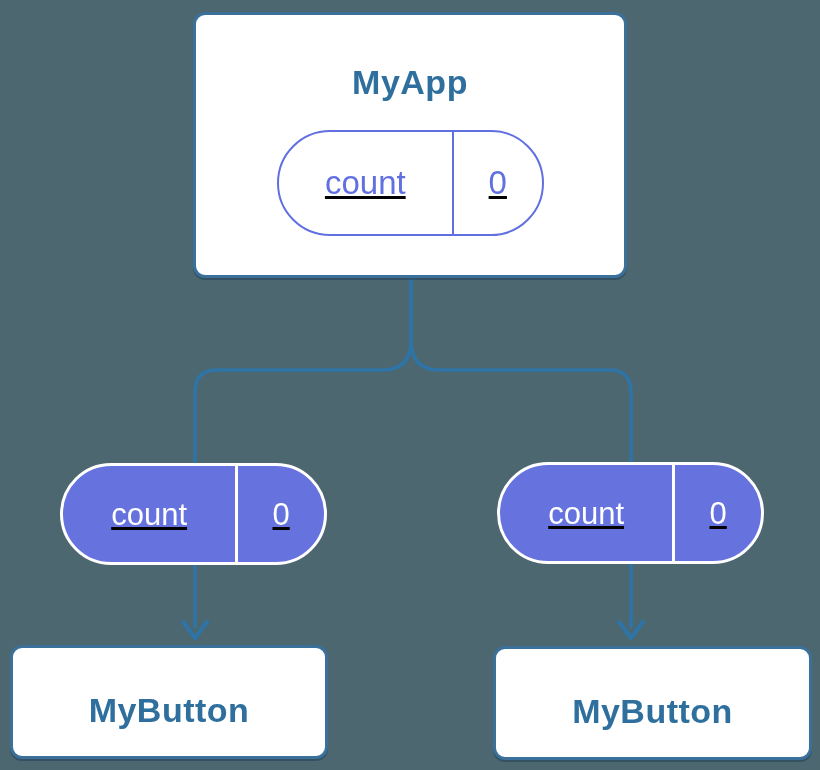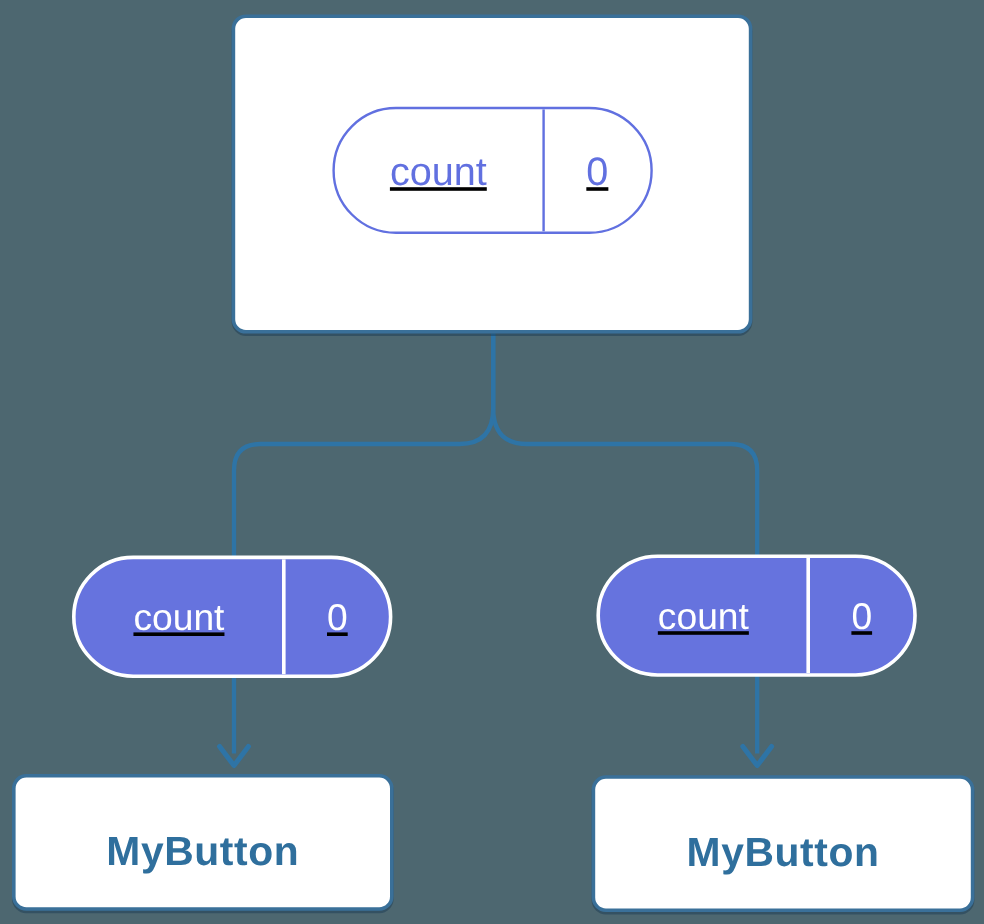--- a/index.html
+++ b/index.html
@@ -90,20 +90,21 @@
 <div class="stage">
 
   <svg class="connectors" width="820" height="770" viewBox="0 0 820 770">
     <path d="M 411 278 L 411 340 Q 411 370 383 370 L 217 370 Q 195 370 195 392 L 195 628" fill="none" stroke="#2e74a6" stroke-width="3.6"></path>
     <path d="M 411 278 L 411 340 Q 411 370 439 370 L 609 370 Q 631 370 631 392 L 631 628" fill="none" stroke="#2e74a6" stroke-width="3.6"></path>
     <polyline points="183,622 195,638 207,622" fill="none" stroke="#2e74a6" stroke-width="4.2" stroke-linecap="round" stroke-linejoin="round"></polyline>
     <polyline points="619,622 631,638 643,622" fill="none" stroke="#2e74a6" stroke-width="4.2" stroke-linecap="round" stroke-linejoin="round"></polyline>
   </svg>
 
   <div class="card root">
+    <div class="card-title">MyApp</div>
     <div class="pill outline">
       <div class="cell name">count</div>
       <div class="cell value">0</div>
     </div>
   </div>
 
   <div class="pill filled left">
     <div class="cell name">count</div>
     <div class="cell value">0</div>
   </div>

